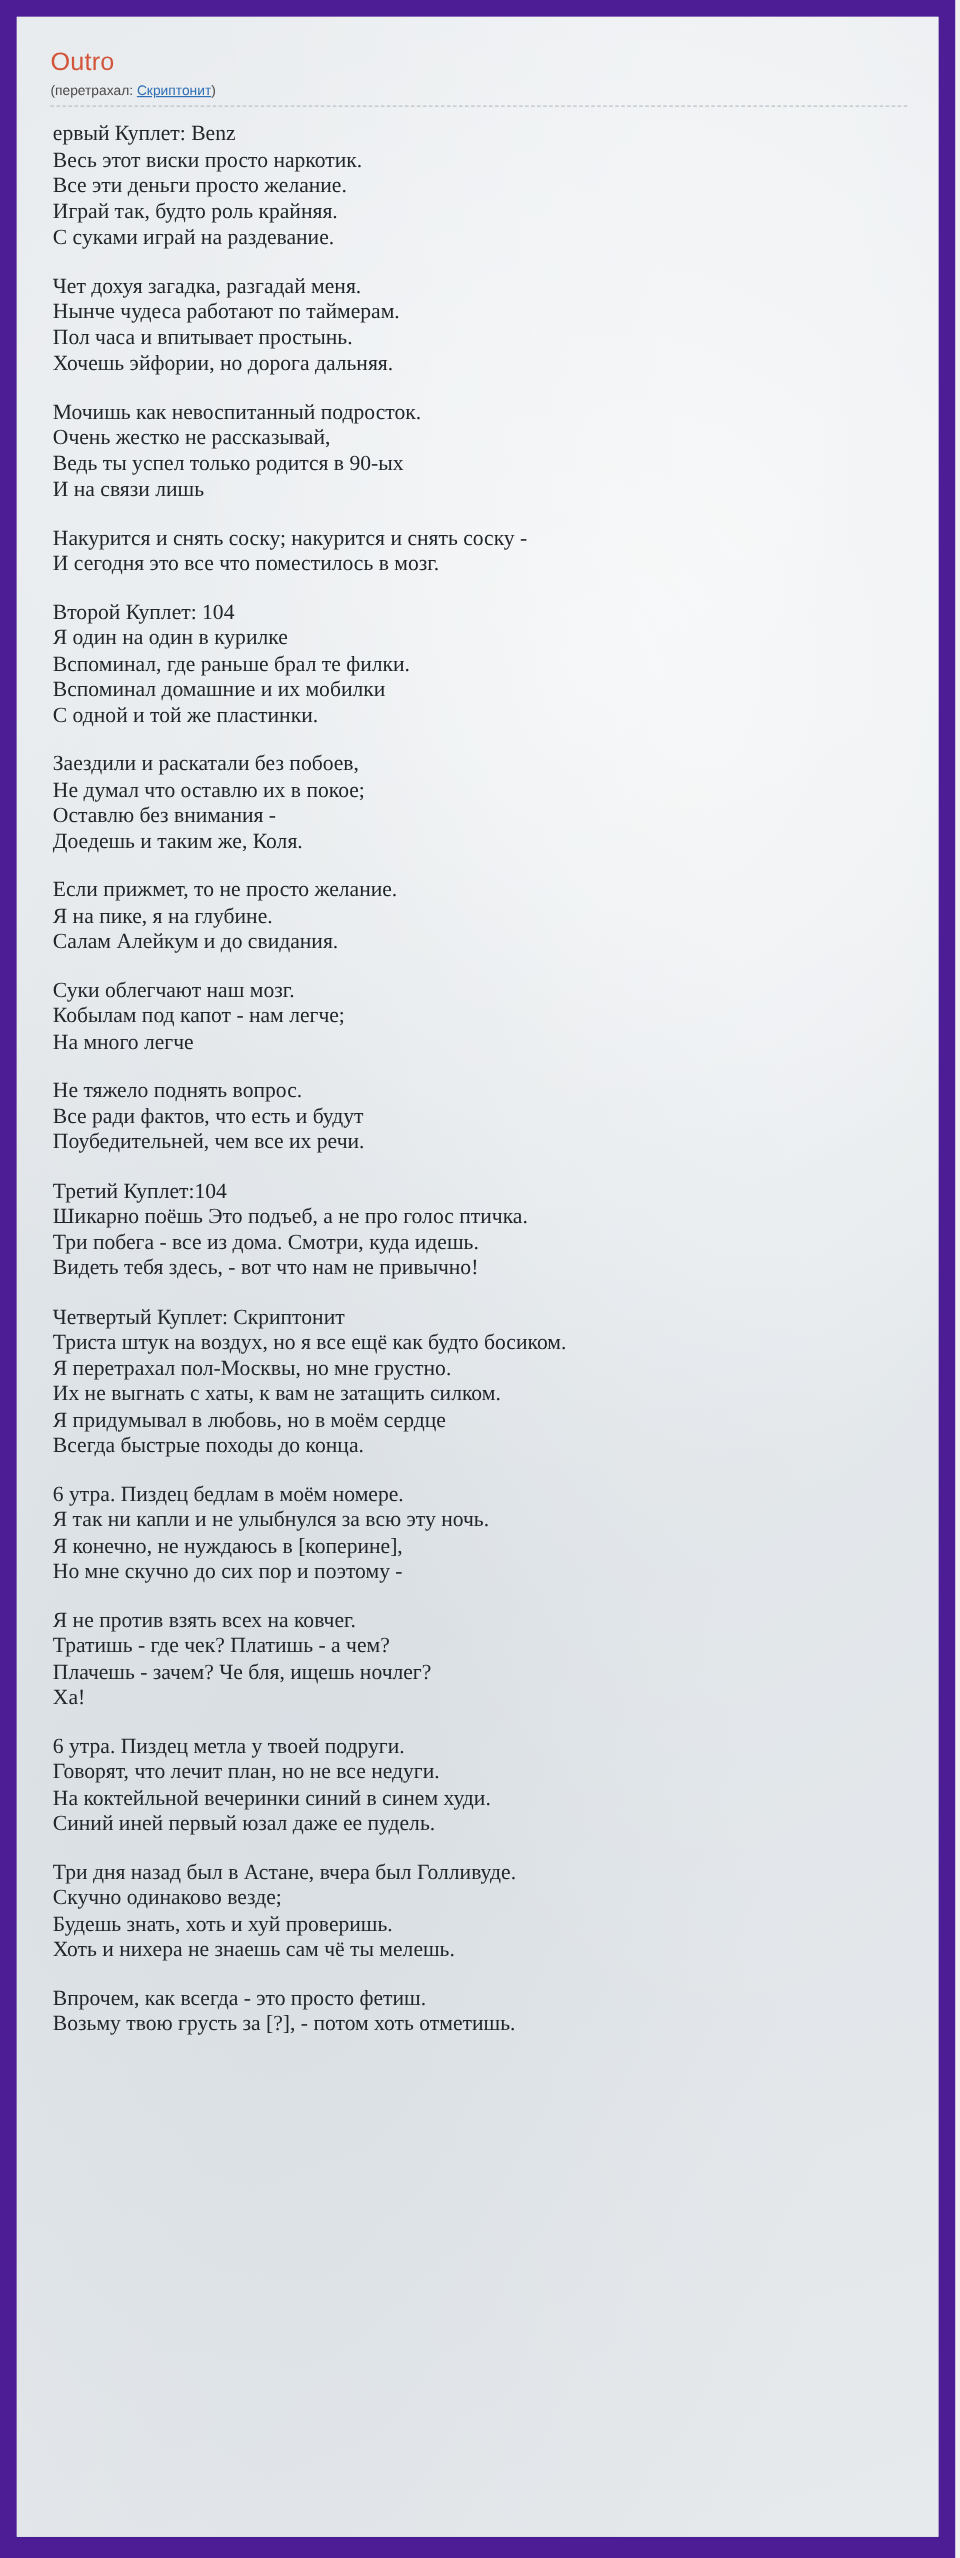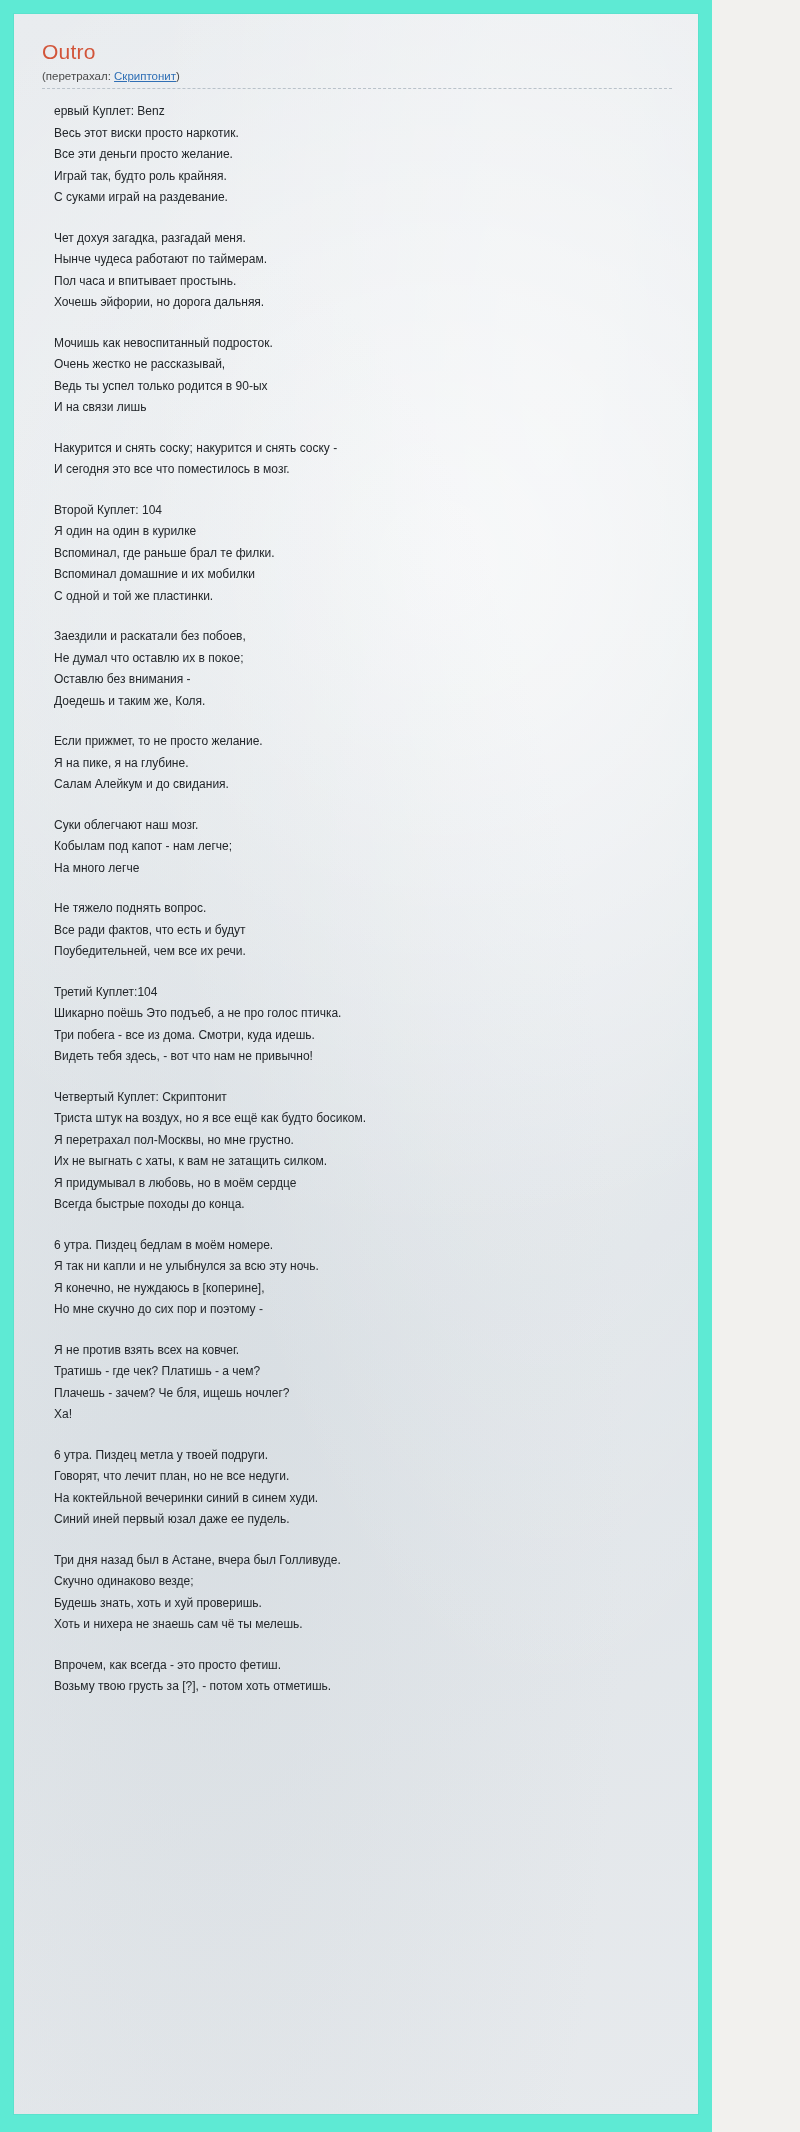--- a/index.html
+++ b/index.html
@@ -8,25 +8,25 @@
     background: #f2f1ee;
   }
   body {
     width: 800px;
     min-height: 2132px;
     font-family: "Liberation Sans", sans-serif;
     -webkit-font-smoothing: antialiased;
   }
   .page {
     position: relative;
-    width: 712px;
+    width: 796px;
     min-height: 2132px;
     box-sizing: border-box;
     padding: 14px 0 0 0;
-    background: #5eead4;
+    background: #4c1d95;
   }
   .sheet {
     position: relative;
     margin: 0 14px;
     min-height: 2100px;
     background: #e8ebee;
     background-image:
       radial-gradient(circle at 62% 26%, rgba(255,255,255,0.55) 0%, rgba(255,255,255,0) 42%),
       linear-gradient(160deg, #e9ecef 0%, #e5e9ec 35%, #dfe4e8 62%, #e7eaed 100%);
     box-shadow: 0 0 0 1px rgba(0,0,0,0.03);
@@ -64,26 +64,26 @@
     text-decoration: underline;
     cursor: pointer;
   }
   .divider {
     border: 0;
     border-top: 1px dashed #b9c2ca;
     margin: 6px 2px 12px 2px;
     height: 0;
   }
   .lyrics {
-    font-size: 12px;
+    font-size: 18px;
     line-height: 21.5px;
     color: #22262a;
     white-space: pre-wrap;
-    margin: 0 0 0 14px;
-    font-family: Liberation Sans, sans-serif;
+    margin: 0 0 0 4px;
+    font-family: Liberation Serif, serif;
   }
   .stanza { margin: 0 0 19px 0; }
   .stanza .line { display: block; }
 </style>
 </head>
 <body>
 
 <div class="page">
   <div class="sheet">
     <div class="content">

